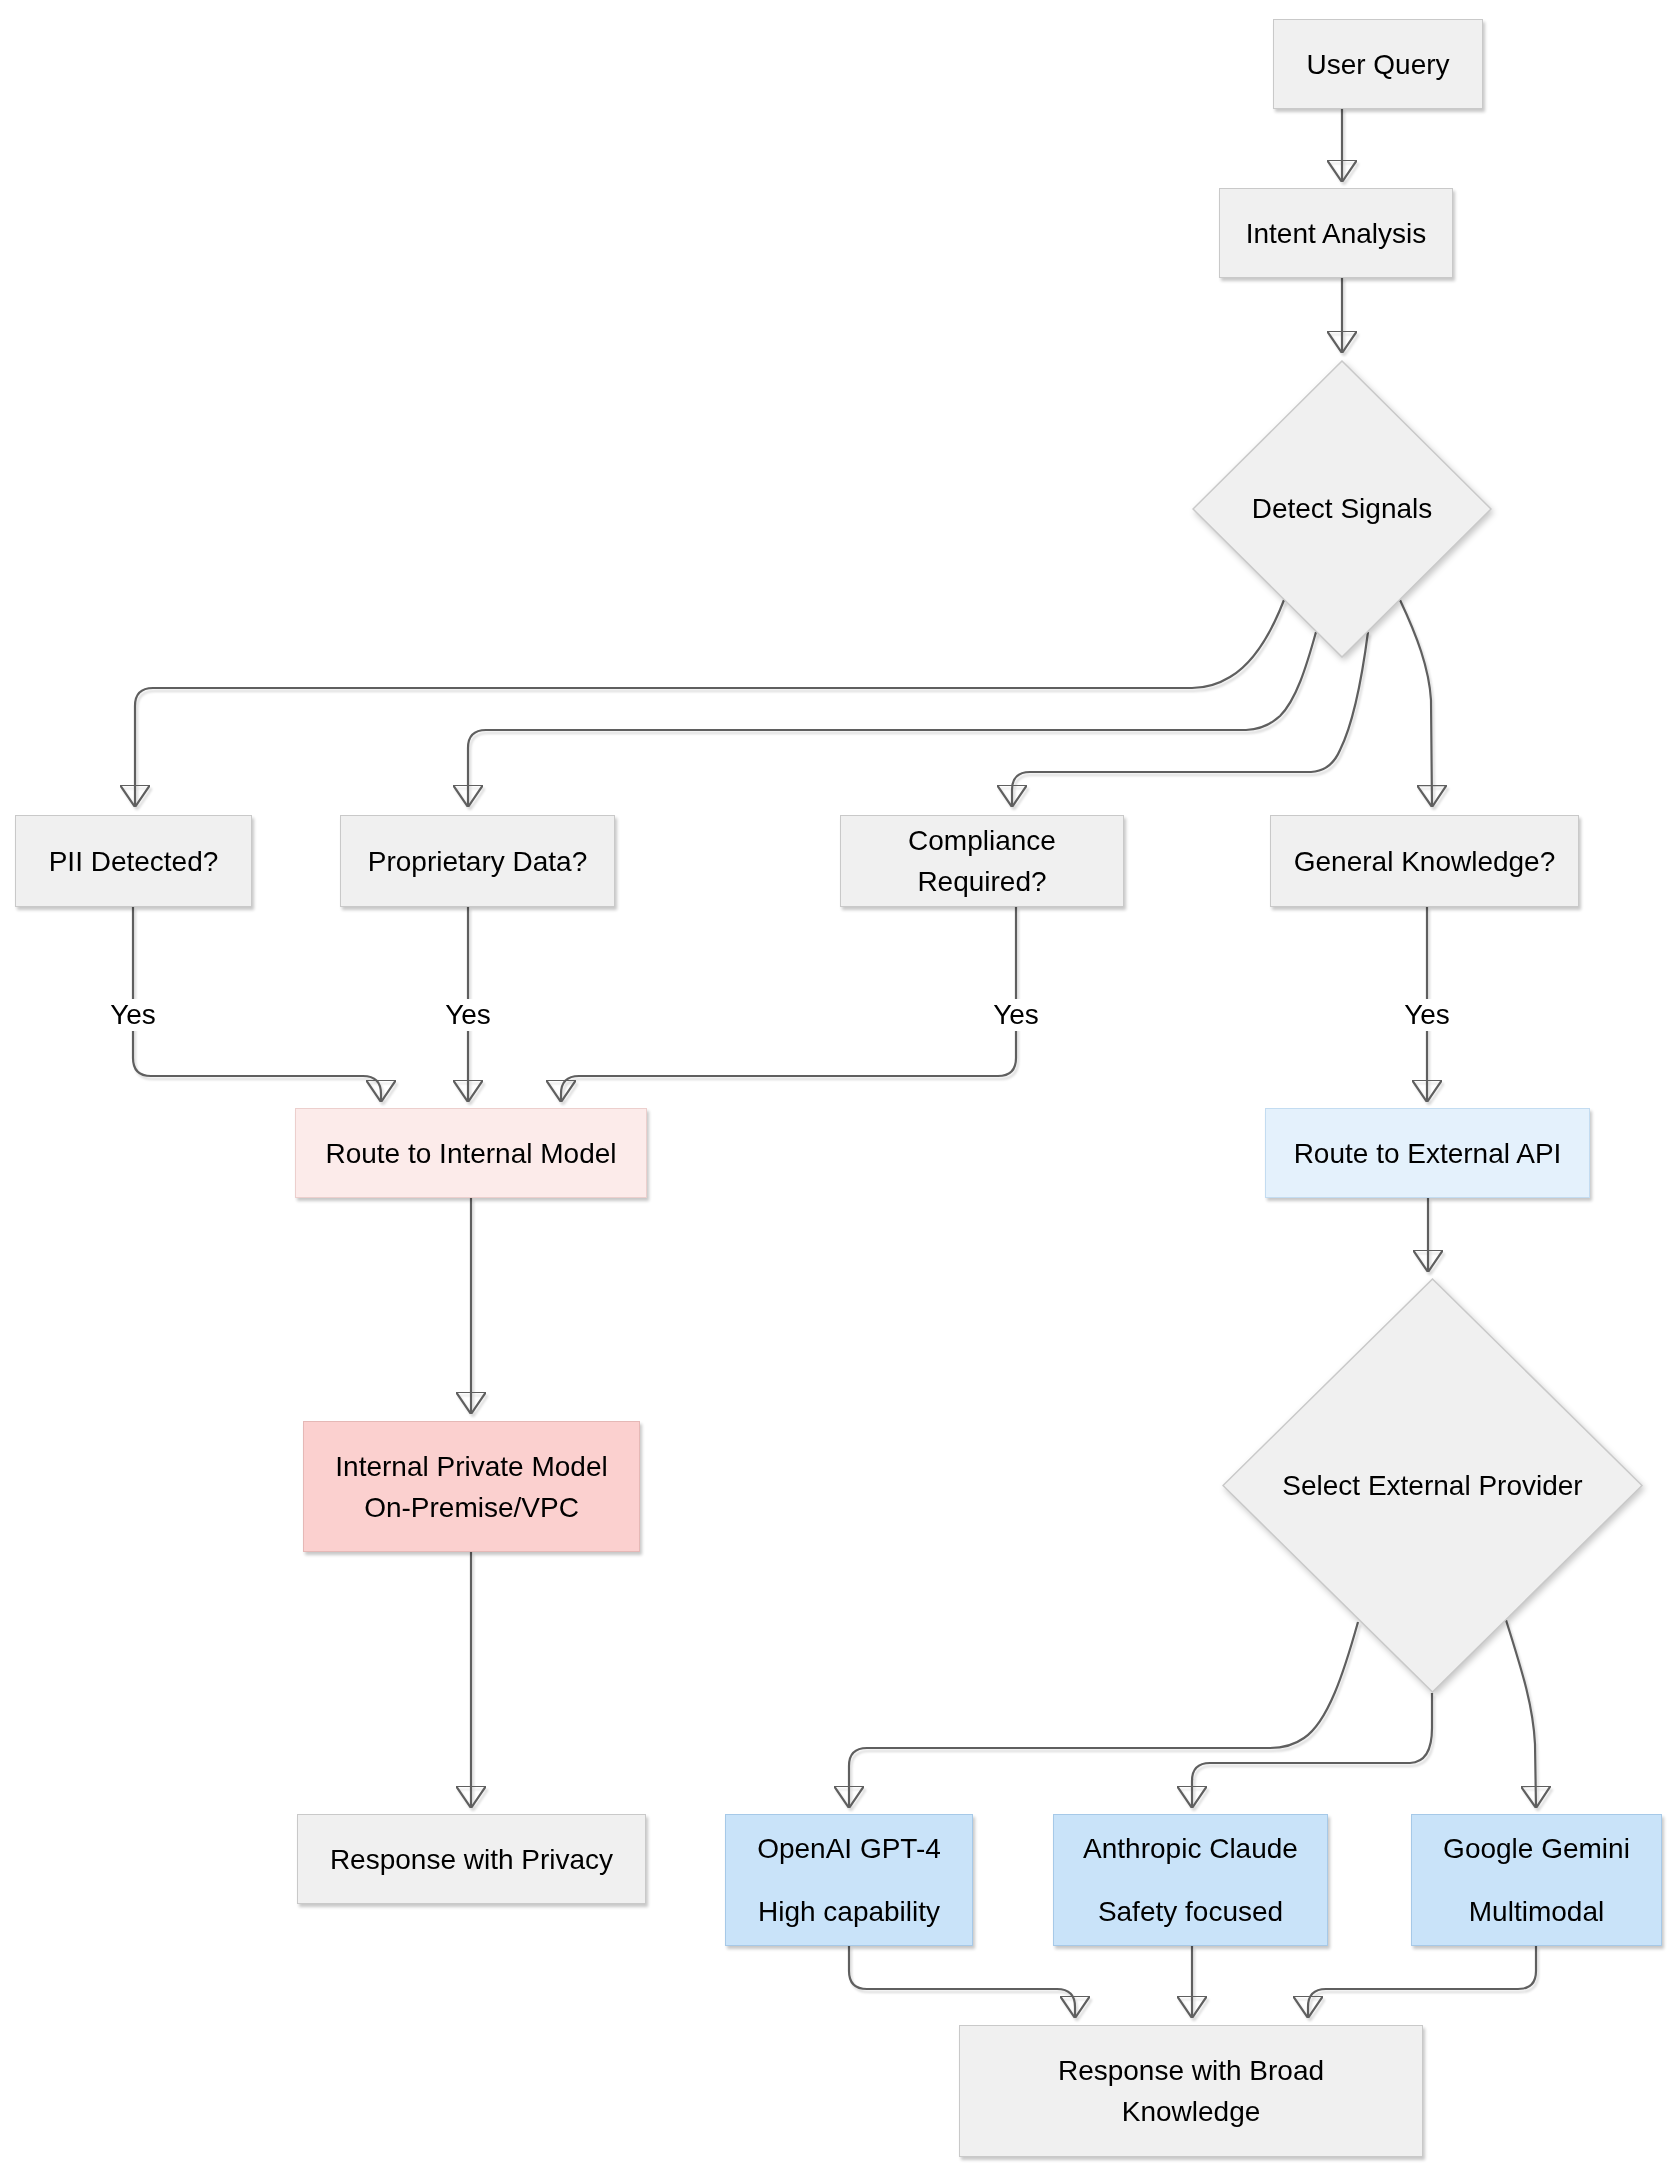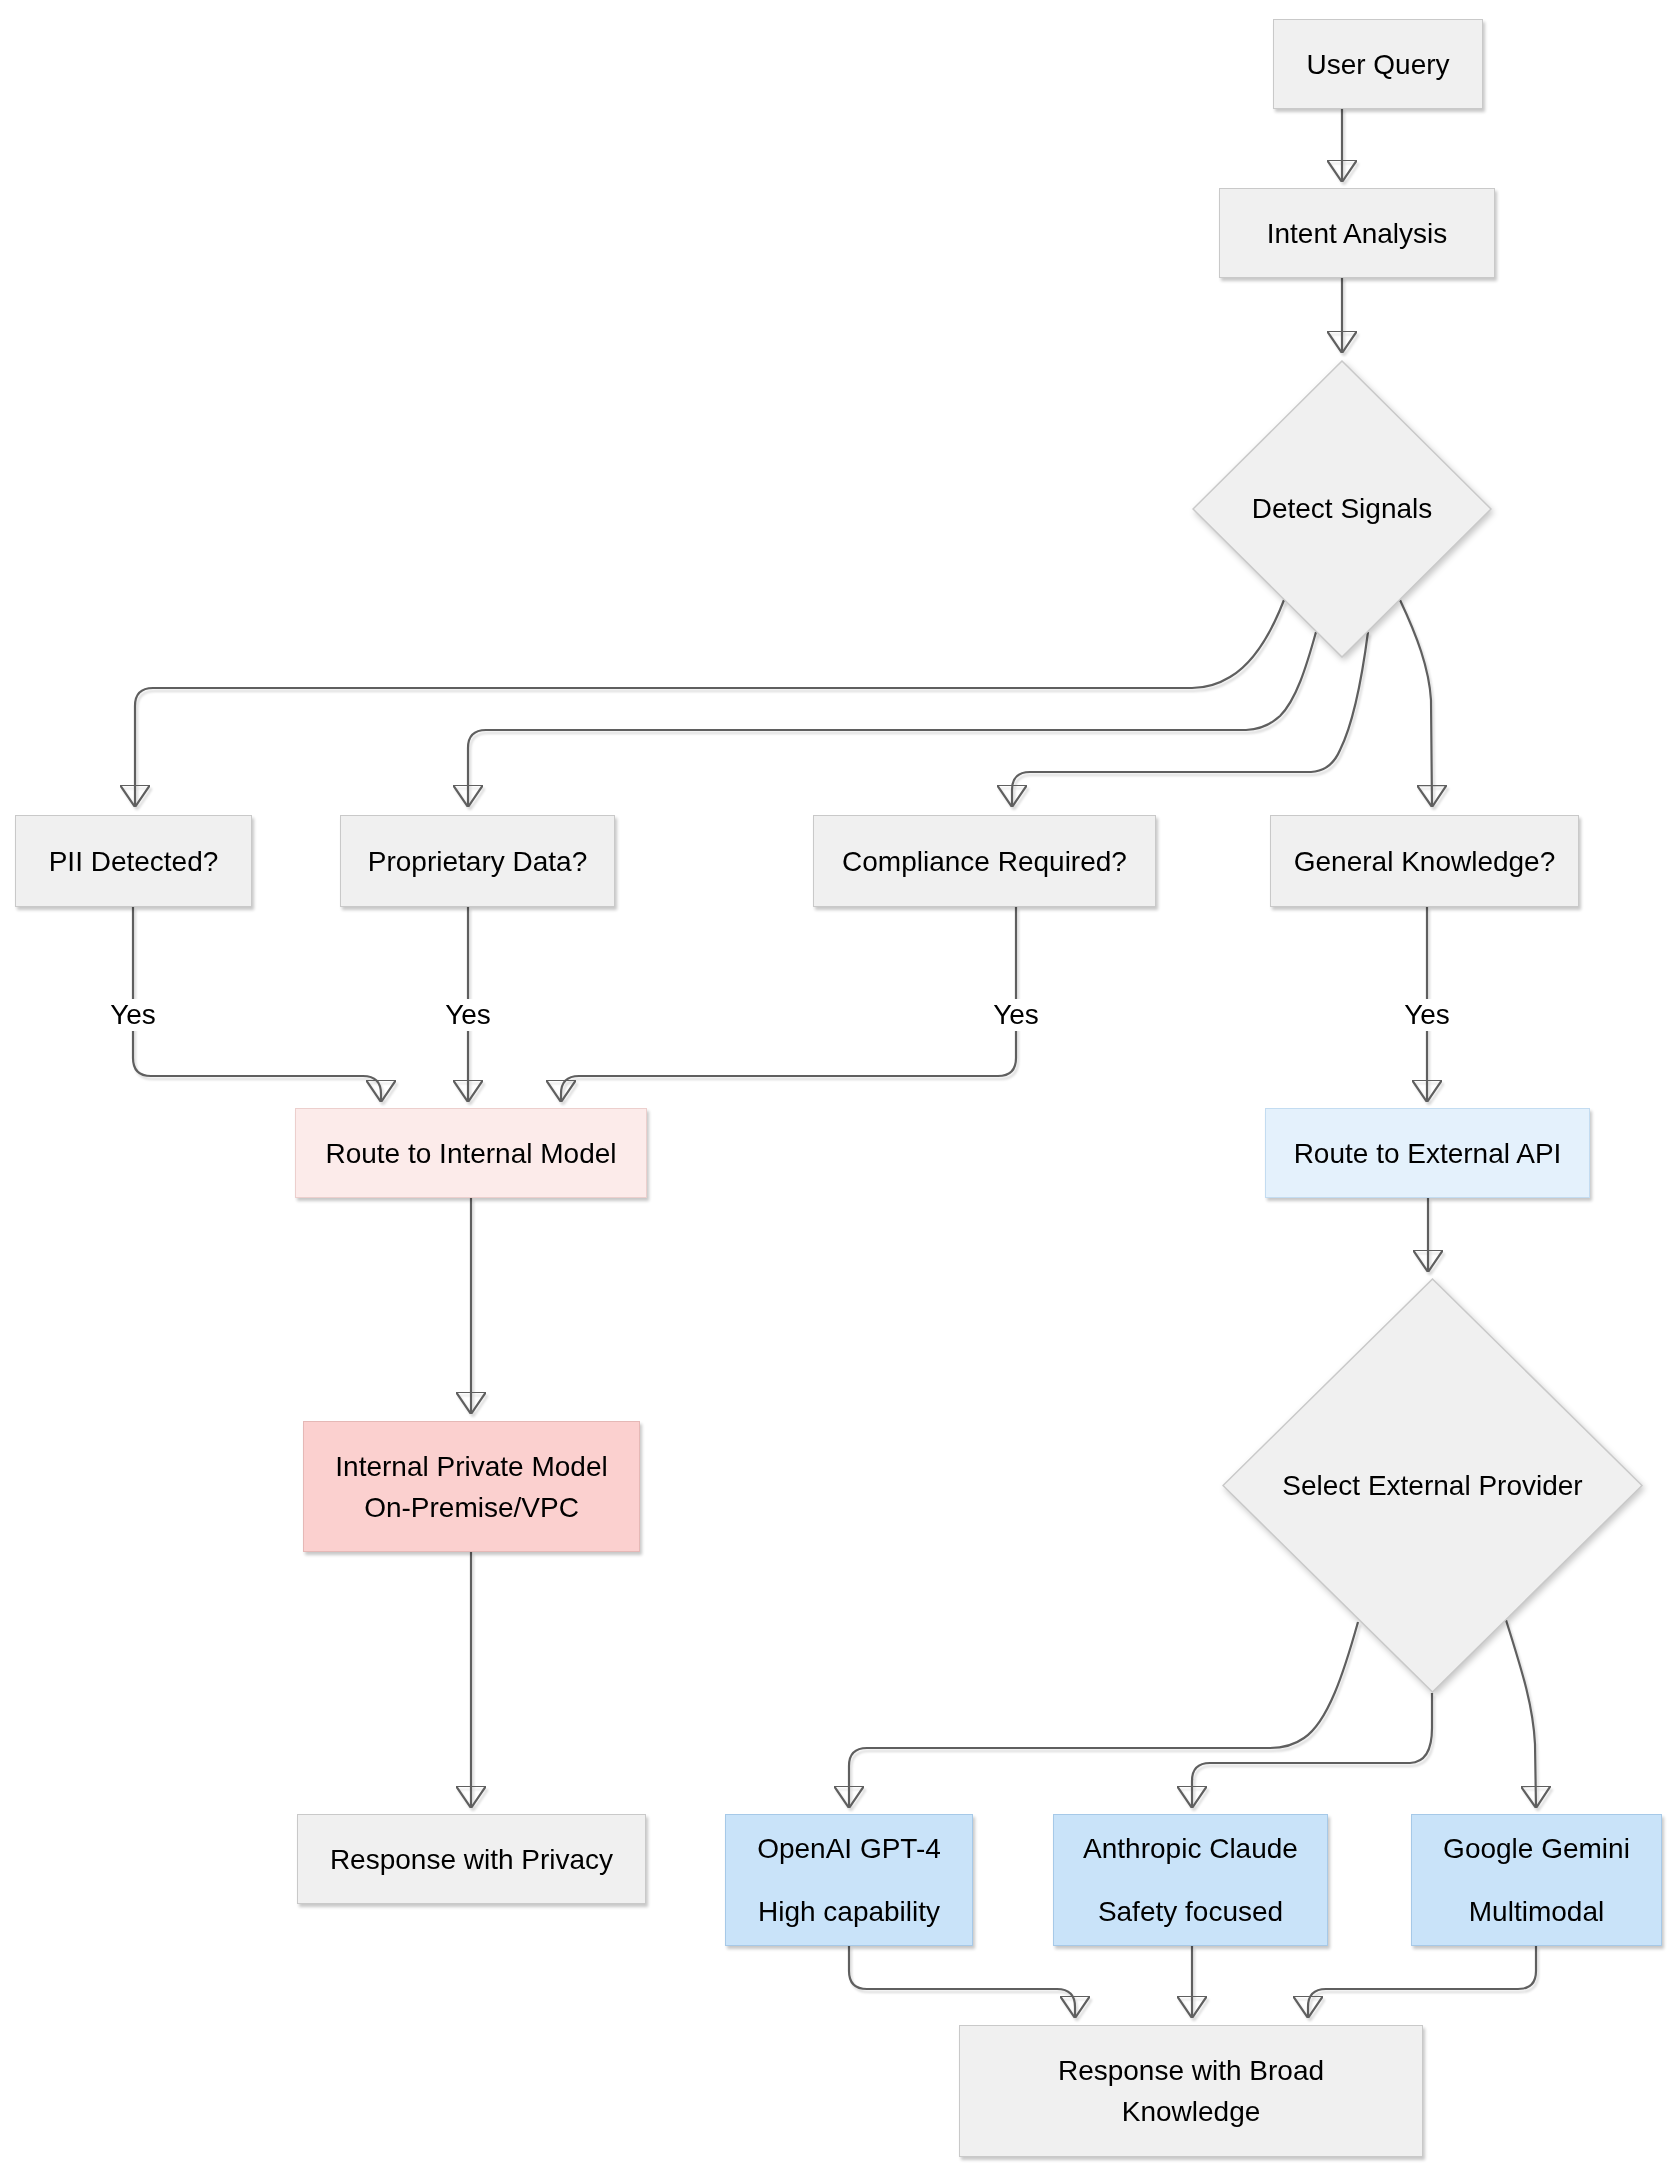--- a/index.html
+++ b/index.html
@@ -83,40 +83,40 @@
     <path d="M1506,1620 C1521,1668 1533,1704 1535,1744 L1536,1807" marker-end="url(#arrow)"></path>
     <path d="M849,1946 V1971 Q849,1989 867,1989 H1057 Q1075,1989 1075,2007 V2017" marker-end="url(#arrow)"></path>
     <path d="M1192,1946 V2017" marker-end="url(#arrow)"></path>
     <path d="M1536,1946 V1971 Q1536,1989 1518,1989 H1326 Q1308,1989 1308,2007 V2017" marker-end="url(#arrow)"></path>
   </svg>
 
   <div class="node gray" style="left:1237px;top:19px;width:210px;height:90px;margin-left:36px;">
     <span>User Query</span>
   </div>
 
-  <div class="node gray" style="left:1219px;top:188px;width:276px;height:90px;">
+  <div class="node gray" style="left:1219px;top:188px;width:234px;height:90px;">
     <span>Intent Analysis</span>
   </div>
 
   <div class="diamond" style="left:1192px;top:360px;width:300px;height:298px;">
     <svg width="300" height="298" viewBox="0 0 300 298">
       <polygon points="150,1 299,149 150,297 1,149"></polygon>
     </svg>
     <span class="dlabel">Detect Signals</span>
   </div>
 
   <div class="node gray" style="left:15px;top:815px;width:237px;height:92px;">
     <span>PII Detected?</span>
   </div>
 
   <div class="node gray" style="left:328px;top:815px;width:275px;height:92px;margin-left:12px;">
     <span>Proprietary Data?</span>
   </div>
 
-  <div class="node gray" style="left:813px;top:815px;width:343px;height:92px;">
+  <div class="node gray" style="left:840px;top:815px;width:284px;height:92px;">
     <span>Compliance Required?</span>
   </div>
 
   <div class="node gray" style="left:1270px;top:815px;width:309px;height:92px;">
     <span>General Knowledge?</span>
   </div>
 
   <div class="yes-label" style="left:133px;top:1015px;">Yes</div>
   <div class="yes-label" style="left:468px;top:1015px;">Yes</div>
   <div class="yes-label" style="left:1016px;top:1015px;">Yes</div>

